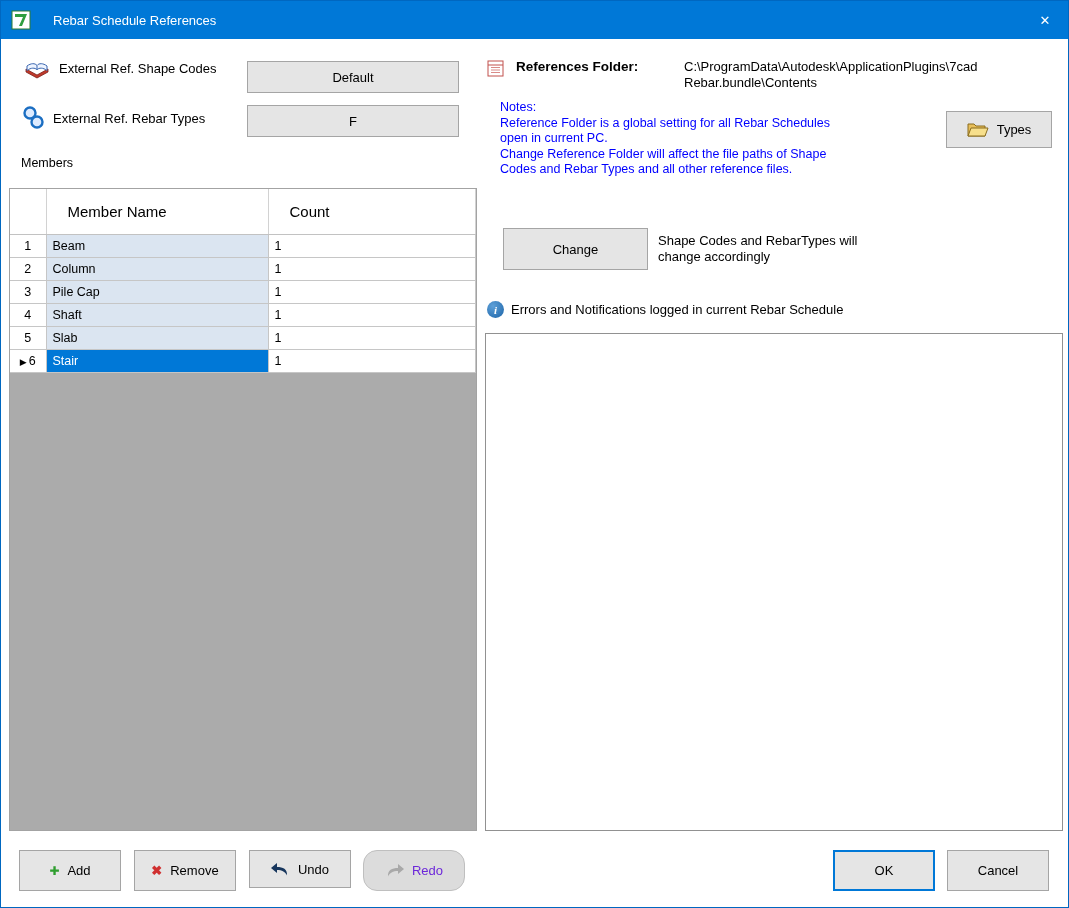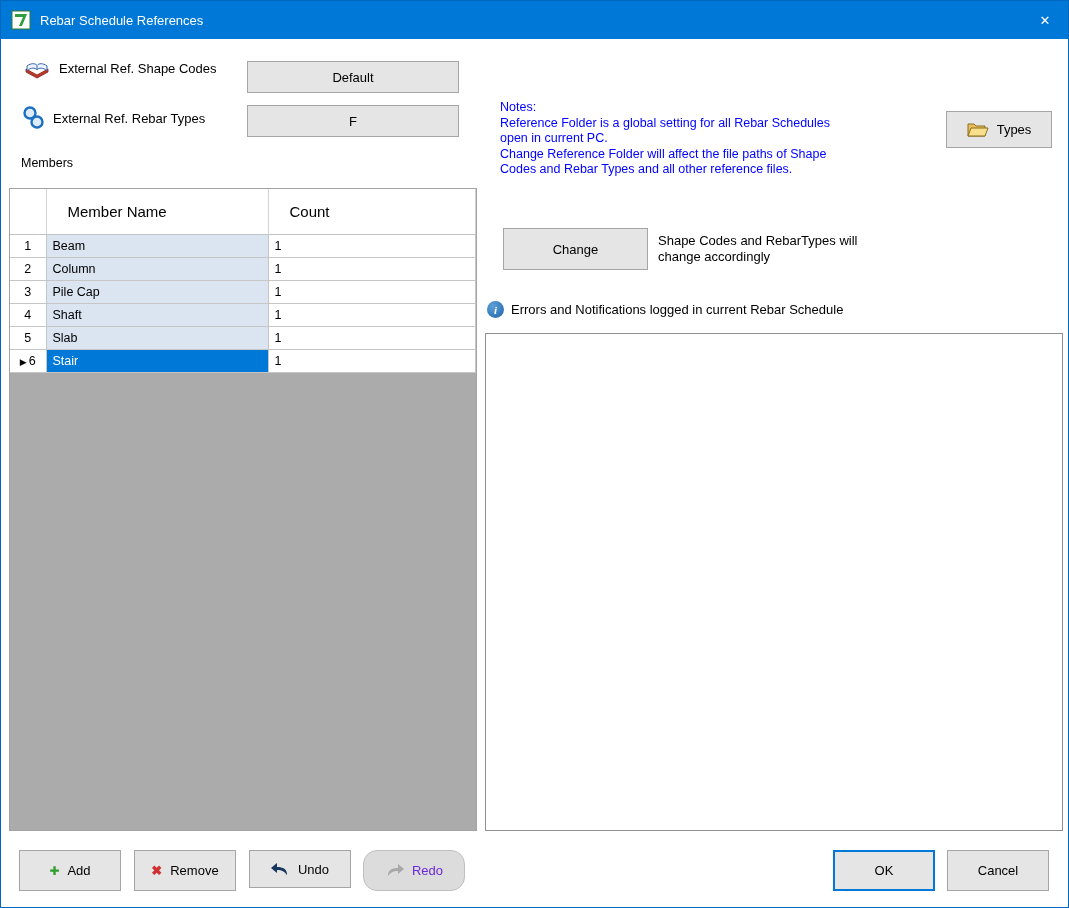--- a/index.html
+++ b/index.html
@@ -1,20 +1,20 @@
 <!DOCTYPE html>
 <html><head>
 <meta charset="utf-8">
 <style>
   * { margin:0; padding:0; box-sizing:border-box; }
   body { font-family:"Liberation Sans","DejaVu Sans",sans-serif; background:#fff; }
   .window { position:relative; width:1069px; height:908px; background:#fff; border:1px solid #0067c0; overflow:hidden; }
 
   
-  .titlebar { position:absolute; left:0; top:0; width:100%; height:38px; background:#0078d7; display:flex; align-items:center; padding-left:10px; }
+  .titlebar { position:absolute; left:0; top:0; width:100%; height:38px; background:#0078d7; display:flex; align-items:center; padding-left:10px;gap:13px; }
   .titlebar .app-ico { width:20px; height:20px; margin-right:9px; }
   .titlebar .title { color:#fff; font-size:13px; }
   .close-btn { position:absolute; right:0; top:0; width:46px; height:38px; display:flex; align-items:center; justify-content:center; color:#fff; font-size:13px; cursor:default; }
 
   
   .btn { background:#e5e5e5; border:1px solid #a5a5a5; font-size:13px; color:#000; display:flex; align-items:center; justify-content:center; gap:8px; cursor:default; }
   .btn.default-btn { border:2px solid #0078d7; }
   .btn.disabled { color:#6d28d9; border-color:#bfbfbf; background:#dcdcdc;border-radius:14px; }
 
   
@@ -146,20 +146,32 @@
 
     <tr class="selected">
       <td class="rownum"><span class="marker">▶</span><span>6</span></td>
       <td class="name">Stair</td>
       <td class="count">1</td>
     </tr>
   </tbody>
     </table>
   </div>
 
+  <div class="ref-folder-row">
+    <svg class="form-ico" width="17" height="17" viewBox="0 0 17 17">
+      <rect x="1" y="1" width="15" height="15" fill="#fff" stroke="#c1514c"></rect>
+      <line x1="1" y1="5" x2="16" y2="5" stroke="#c1514c"></line>
+      <line x1="4" y1="7.5" x2="13" y2="7.5" stroke="#d98a87"></line>
+      <line x1="4" y1="10" x2="13" y2="10" stroke="#d98a87"></line>
+      <line x1="4" y1="12.5" x2="13" y2="12.5" stroke="#d98a87"></line>
+    </svg>
+    <span class="ref-folder-label">References Folder:</span>
+    <span class="ref-folder-value">C:\ProgramData\Autodesk\ApplicationPlugins\7cad
+Rebar.bundle\Contents</span>
+  </div>
 
   <div class="notes">Notes:
 Reference Folder is a global setting for all Rebar Schedules
 open in current PC.
 Change Reference Folder will affect the file paths of Shape
 Codes and Rebar Types and all other reference files.</div>
 
   <button class="btn btn-open">
     <svg width="22" height="16" viewBox="0 0 22 16">
       <path d="M1 2 h6 l2 2 h9 v10 h-17 z" fill="#e8bf5a" stroke="#8a6d1f"></path>

